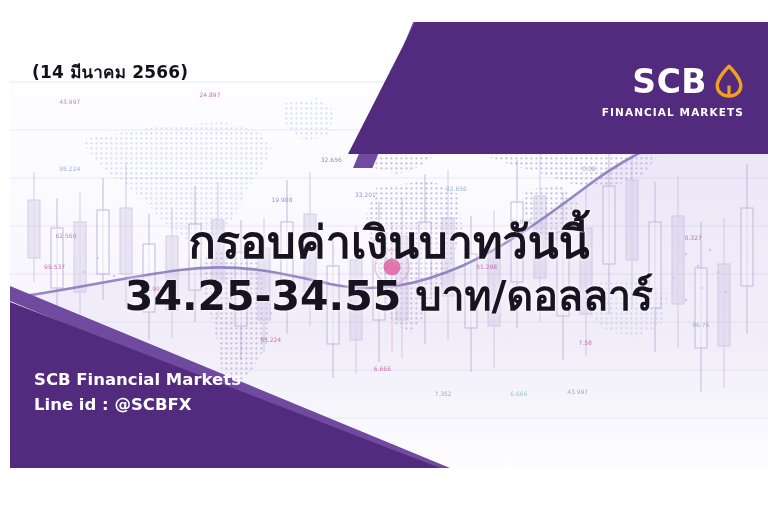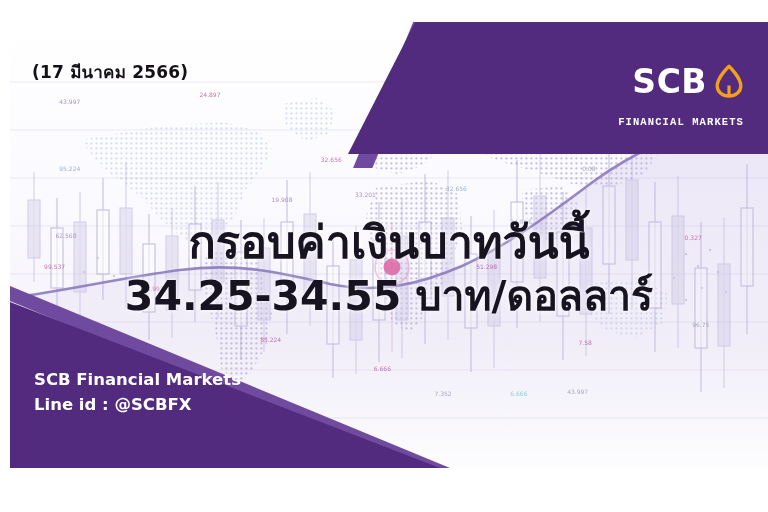--- a/index.html
+++ b/index.html
@@ -105,27 +105,26 @@
   }
   #logo-word {
     font-size: 33px;
     font-weight: 700;
     color: #ffffff;
     letter-spacing: 0.5px;
     line-height: 1;
   }
   #logo-mark { display: block; }
   #logo-sub {
-    margin-top: 19px;
+    margin-top: 9px;
     font-size: 10.5px;
     font-weight: 700;
     color: #ffffff;
     letter-spacing: 1.1px;
     white-space: nowrap;
-    font-family: Liberation Mono, monospace;
   }
 
   #headline {
     position: absolute;
     left: 0;
     right: 0;
     top: 196px;
     text-align: center;
     line-height: 1.12;
     color: #171320;
@@ -354,21 +353,21 @@
           <div class="num-label" style="left: 13%; top: 71%; color: rgb(154, 127, 192);">91.443</div>
           <div class="num-label" style="left: 6%; top: 47%; color: rgb(154, 127, 192);">62.560</div>
         </div>
     </div>
 
     <div class="shape" id="tr-stripe"></div>
     <div class="shape" id="tr-wedge"></div>
     <div class="shape" id="bl-stripe"></div>
     <div class="shape" id="bl-wedge"></div>
 
-    <div id="date-line">(17 มีนาคม 2566)</div>
+    <div id="date-line">(14 มีนาคม 2566)</div>
 
     <div id="logo-block">
       <div id="logo-row">
         <span id="logo-word">SCB</span>
         <svg id="logo-mark" width="30" height="34" viewBox="0 0 30 34">
           <path d="M15 2.2 C15 2.2 3.2 13.4 3.2 22.0 C3.2 27.9 8.5 32.0 15 32.0
                    C21.5 32.0 26.8 27.9 26.8 22.0 C26.8 13.4 15 2.2 15 2.2 Z" fill="none" stroke="#f0a01e" stroke-width="3.4" stroke-linejoin="round"></path>
           <path d="M15 21.5 L15 31.5" stroke="#f0a01e" stroke-width="3.2" stroke-linecap="butt"></path>
         </svg>
       </div>

